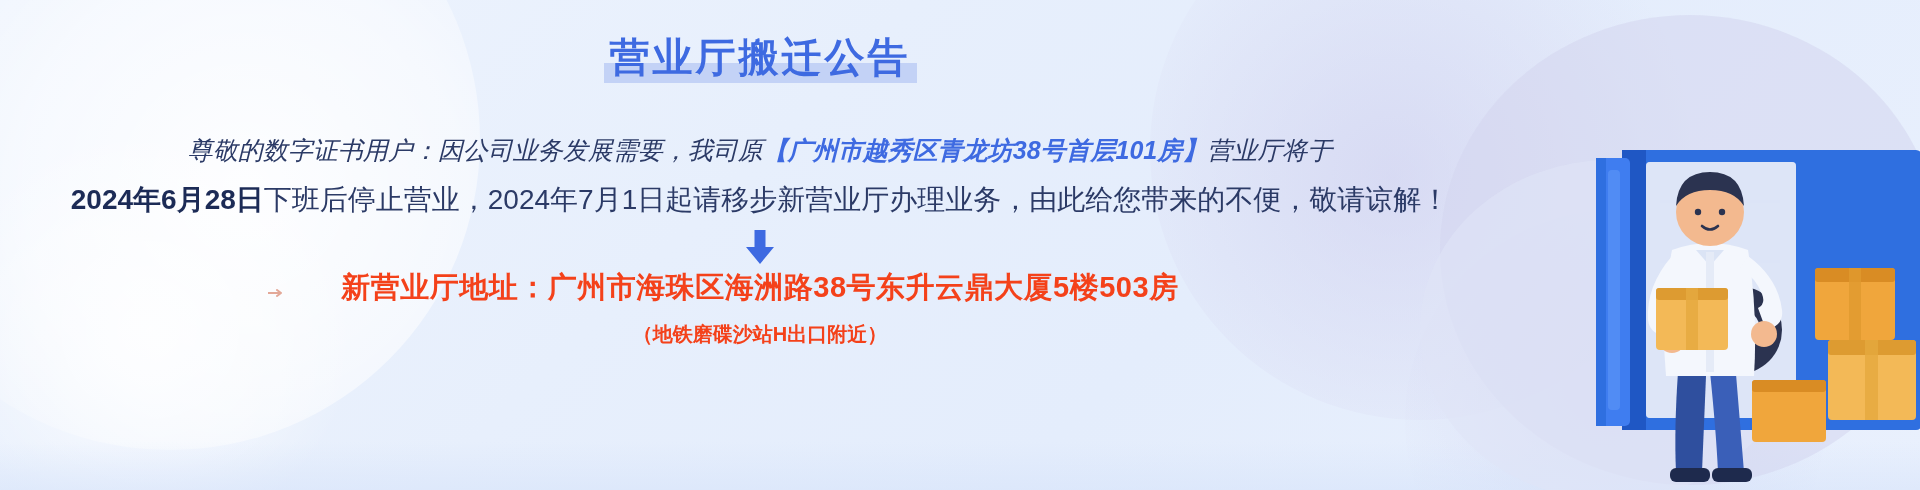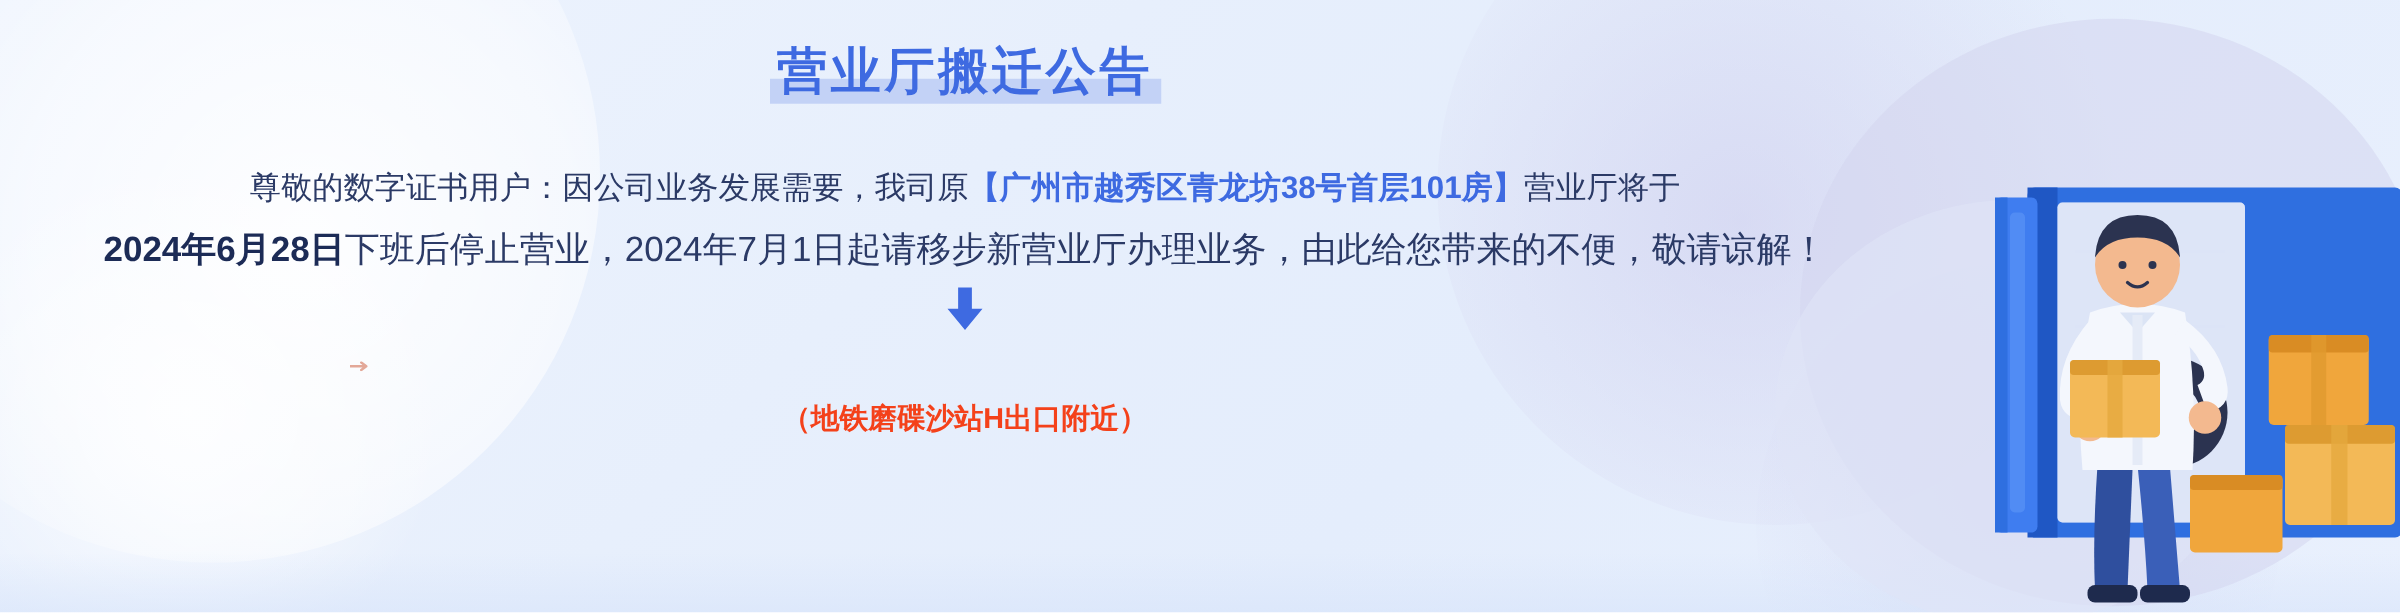--- a/index.html
+++ b/index.html
@@ -47,21 +47,21 @@
   .bg-ground {
     position: absolute; left: 0; bottom: 0;
     width: 100%; height: 48px;
     background: linear-gradient(180deg, rgba(224,234,252,0) 0%, rgba(214,227,250,0.55) 100%);
     pointer-events: none;
   }
 
   
   .content {
     position: absolute;
-    left: 12px; top: 0;
+    left: 0; top: 0;
     width: 1520px;
     height: 396px;
     z-index: 5;
   }
 
   
   .title-wrap {
     position: absolute;
     left: 0; top: 30px;
     width: 1520px;
@@ -89,21 +89,21 @@
 
   
   .line {
     position: absolute;
     left: 0;
     width: 1520px;
     text-align: center;
     white-space: nowrap;
     line-height: 34px;
   }
-  .line1 { top: 133px; font-size: 25px; color: #2b3a66; }
+  .line1 { top: 133px; font-size: 25px; color: #2b3a66; font-style: italic; }
   .line2 { top: 183px; font-size: 28px; color: #2b3a66; }
   .blue-strong { color: #3e6ae1; font-weight: bold; }
   .navy-strong { color: #1c2b56; font-weight: bold; }
 
   
   .arrow-wrap {
     position: absolute;
     left: 0; top: 228px;
     width: 1520px;
     text-align: center;
@@ -112,21 +112,21 @@
 
   .line3 {
     top: 270px;
     font-size: 29px;
     font-weight: bold;
     color: #f4411a;
     letter-spacing: 0.5px;
   }
   .line4 {
     top: 317px;
-    font-size: 23px;
+    font-size: 20px;
     font-weight: bold;
     color: #f4411a;
   }
 
   
   .mini-arrow {
     position: absolute;
     left: 268px; top: 289px;
     width: 18px; height: 8px;
     z-index: 4;
@@ -172,20 +172,21 @@
     <div class="arrow-wrap">
       <svg width="40" height="40" viewBox="0 0 40 40">
         <path d="M14.5 2 h11 v17 h8.5 L20 36 L6 19 h8.5 z" fill="#3e6ae1"></path>
       </svg>
     </div>
 
     <svg class="mini-arrow" viewBox="0 0 18 8">
       <path d="M0 4 h11 M9 1 l4 3 l-4 3" stroke="#e3a898" stroke-width="2" fill="none" stroke-linecap="round" stroke-linejoin="round"></path>
     </svg>
 
+    <div class="line line3">新营业厅地址：广州市海珠区海洲路38号东升云鼎大厦5楼503房</div>
     <div class="line line4">（地铁磨碟沙站H出口附近）</div>
 
   </div>
 
   <svg class="illustration" viewBox="0 0 560 490">
 
     <ellipse cx="330" cy="250" rx="250" ry="235" fill="#d3d6ef" opacity="0.55"></ellipse>
     <ellipse cx="250" cy="330" rx="190" ry="170" fill="#dfe5f7" opacity="0.6"></ellipse>
 
     <rect x="262" y="150" width="300" height="280" rx="6" fill="#2f6fe0"></rect>

